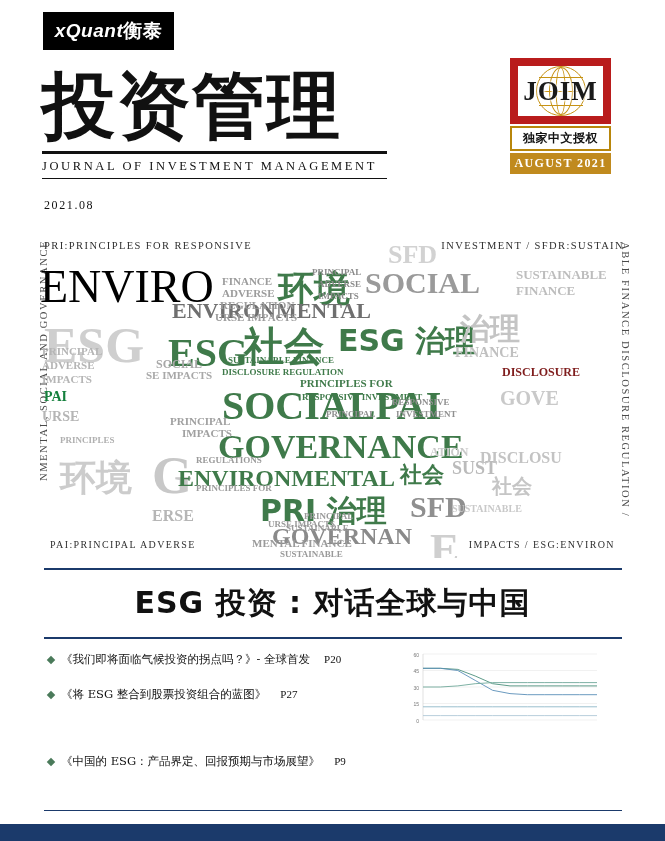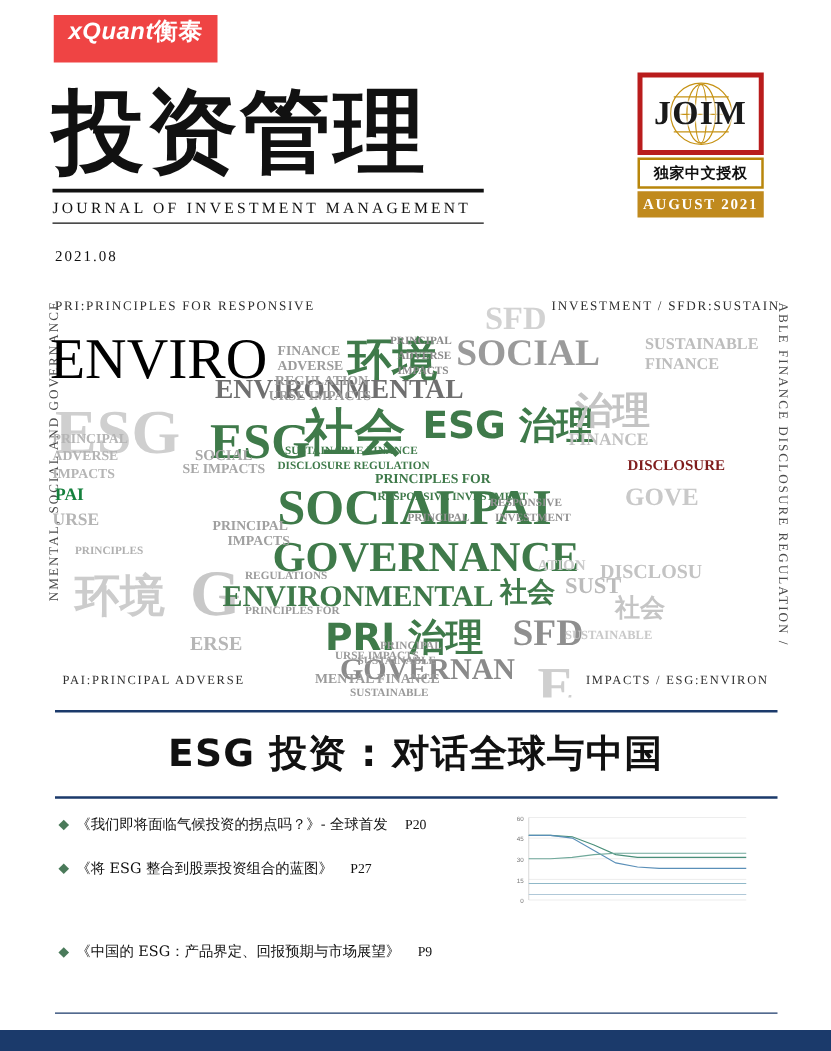--- a/index.html
+++ b/index.html
@@ -22,23 +22,23 @@
     overflow: hidden;
   }
 
   
   .logo-box {
     position: absolute;
     left: 43px;
     top: 12px;
     width: 131px;
     height: 38px;
-    background: #ef4444;
-    display: flex;
-    align-items: flex-start;
+    background: #000000;
+    display: flex;
+    align-items: center;
     justify-content: center;
   }
   .logo-text {
     color: #ffffff;
     font-family: "Liberation Sans", sans-serif;
     font-size: 19px;
     font-weight: bold;
     letter-spacing: 0.5px;
   }
   .logo-text .x { font-style: italic; }
@@ -95,21 +95,21 @@
   .badge {
     position: absolute;
     right: 50px;
     top: 58px;
     width: 105px;
     text-align: center;
   }
   .badge-seal {
     width: 101px;
     height: 66px;
-    border: 4px solid #b91c1c;
+    border: 8px solid #b91c1c;
     box-sizing: border-box;
     position: relative;
     background: #ffffff;
     overflow: hidden;
   }
   .seal-globe {
     position: absolute;
     left: 50%;
     top: 50%;
     transform: translate(-50%, -50%);

